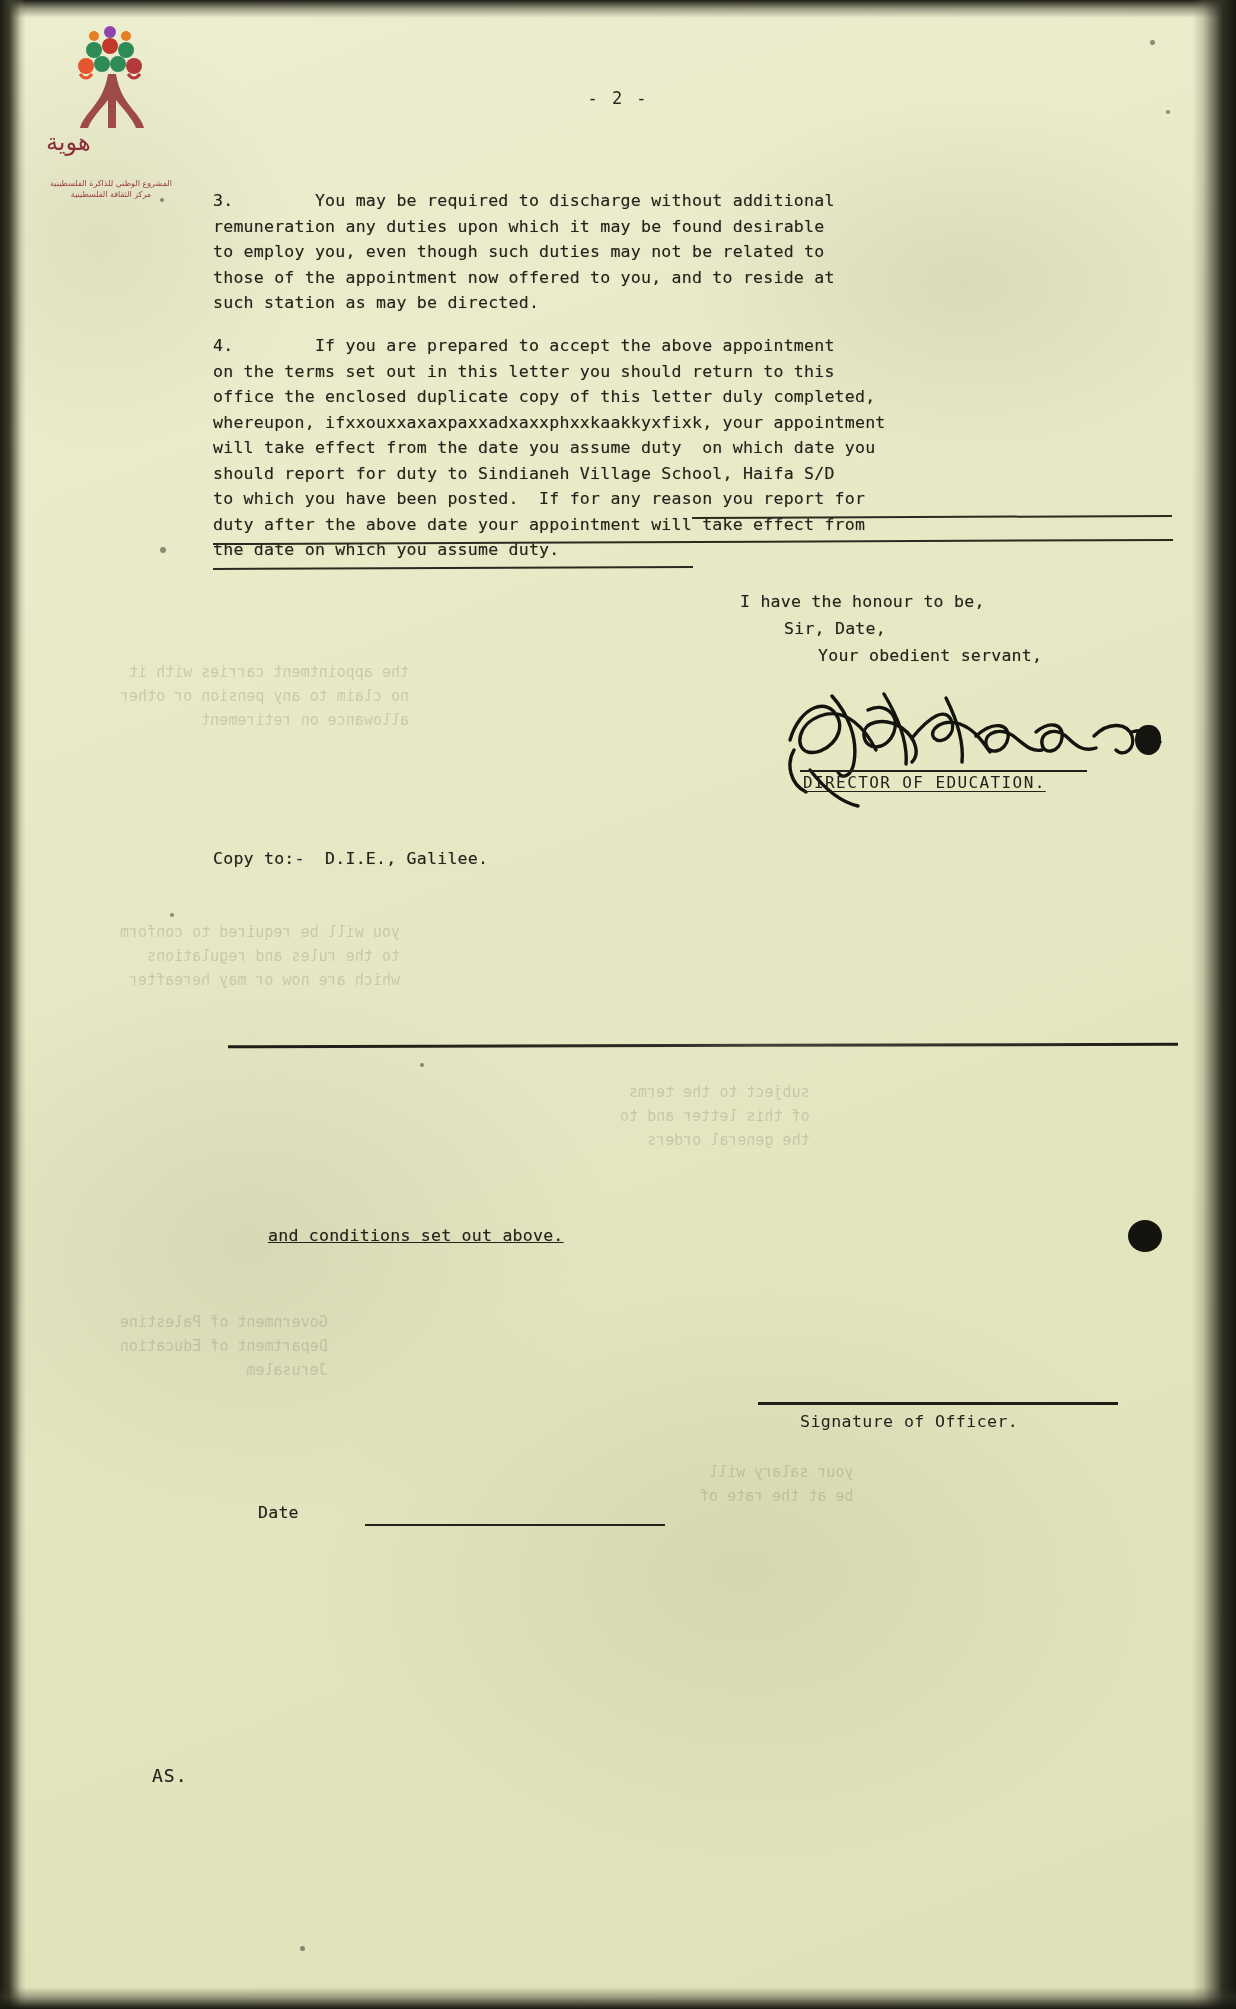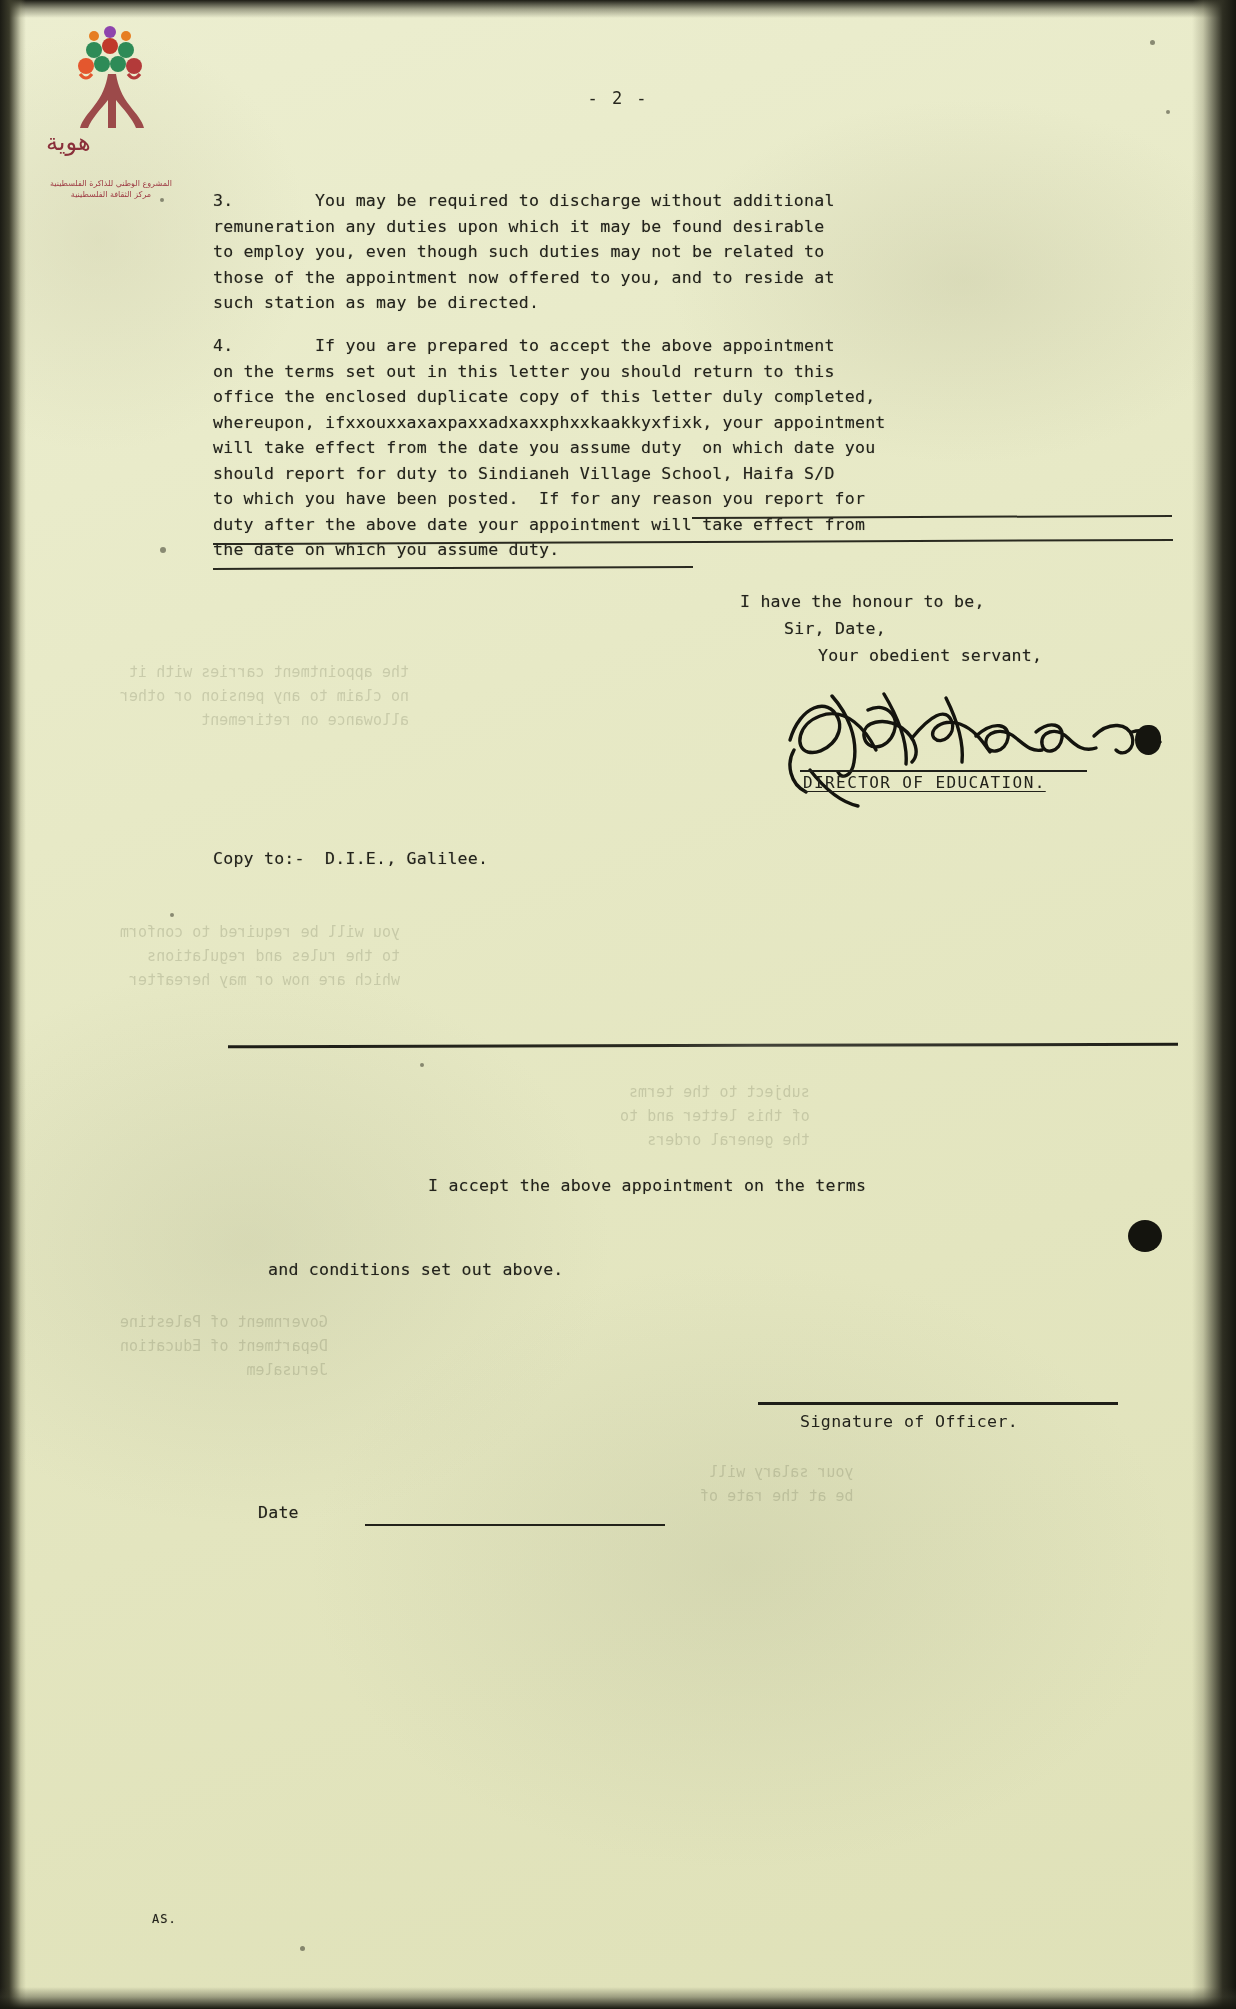--- a/index.html
+++ b/index.html
@@ -160,21 +160,21 @@
     position: absolute;
     left: 228px;
     top: 1044px;
     width: 950px;
     height: 3px;
     background: linear-gradient(90deg, #1d1d16 0%, #2a2a20 45%, #44443a 55%, #1d1d16 100%);
     transform: rotate(-0.15deg);
   }
 
   #accept1 { left: 428px; top: 1173px; }
-  #accept2 { left: 268px; top: 1257px; }
+  #accept2 { left: 268px; top: 1223px; text-decoration: underline; }
 
   #sig-officer-line {
     position: absolute;
     left: 758px;
     top: 1402px;
     width: 360px;
     border-bottom: 3px solid #1f1f18;
   }
   #sig-officer-label {
     position: absolute;
@@ -185,21 +185,21 @@
     color: #23231c;
   }
   #date-label { left: 258px; top: 1500px; }
   #date-line {
     position: absolute;
     left: 365px;
     top: 1524px;
     width: 300px;
     border-bottom: 2.5px solid #22221a;
   }
-  #initials { left: 152px; top: 1907px; font-size: 12px; letter-spacing: 1px; text-align: right; }
+  #initials { left: 152px; top: 1763px; font-size: 18px; letter-spacing: 1px; text-align: right; }
 
   
   .ghost {
     position: absolute;
     color: rgba(90,95,70,0.22);
     font-family: "DejaVu Sans Mono", monospace;
     font-size: 15px;
     line-height: 24px;
     white-space: pre;
     transform: scaleX(-1);
@@ -306,21 +306,20 @@
   </svg>
   <div id="ink-dot-1"></div>
 
   <div id="director-line"></div>
   <div id="director-label">DIRECTOR OF EDUCATION.</div>
 
   <div class="typed" id="copy-to">Copy to:-  D.I.E., Galilee.</div>
 
   <div id="hrule"></div>
 
-  <div class="typed" id="accept1">I accept the above appointment on the terms</div>
   <div class="typed" id="accept2">and conditions set out above.</div>
   <div id="ink-dot-2"></div>
 
   <div id="sig-officer-line"></div>
   <div id="sig-officer-label">Signature of Officer.</div>
 
   <div class="typed" id="date-label">Date</div>
   <div id="date-line"></div>
 
   <div class="typed" id="initials">AS.</div>

